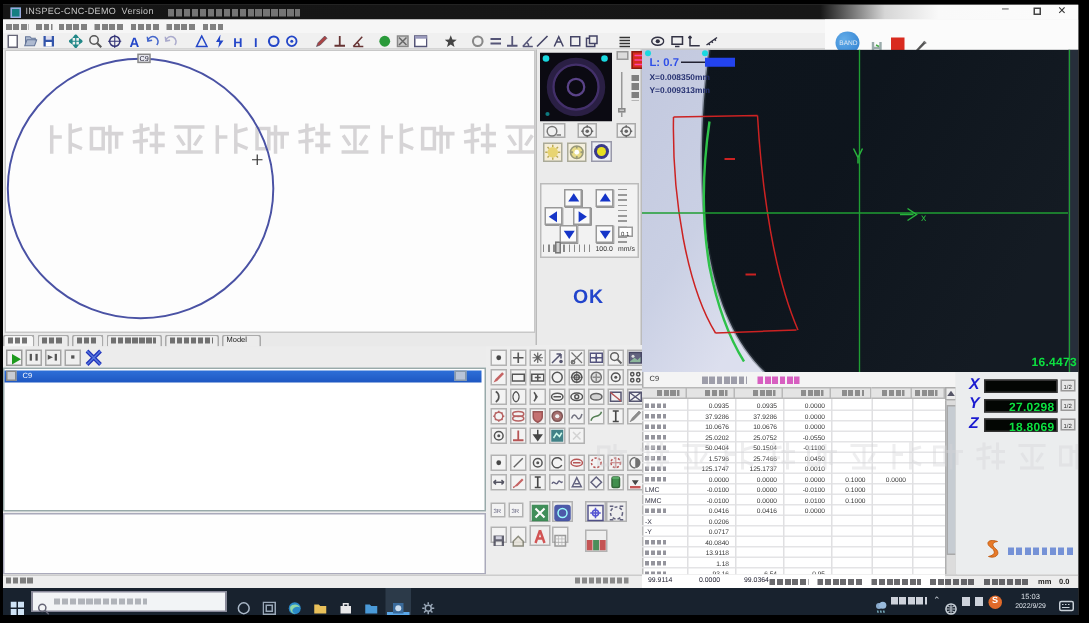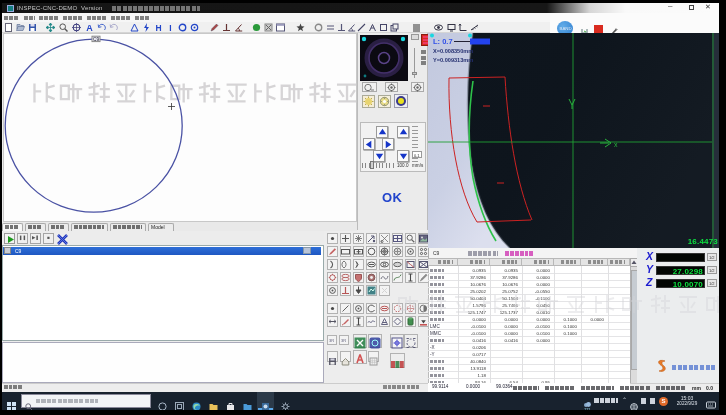--- a/index.html
+++ b/index.html
@@ -1027,21 +1027,21 @@
       <div style="position:absolute;left:1px;top:1.5px;font-size:4px;color:#333;">1/2</div>
     </div>
     <div class="t" style="left:646px;top:263.0px;font-size:10.5px;font-weight:bold;font-style:italic;color:#1b1bd0;">Y</div>
     <div style="position:absolute;left:656px;top:265.5px;width:49px;height:9px;background:#030603;border:1px solid #333;"></div>
     <div class="t" style="left:656px;top:266.5px;width:47px;text-align:right;font-size:8px;font-weight:bold;color:#0ce040;letter-spacing:0.2px;">27.0298</div>
     <div style="position:absolute;left:707px;top:265.5px;width:10px;height:8.5px;background:#e6e6e6;border:1px solid #999;">
       <div style="position:absolute;left:1px;top:1.5px;font-size:4px;color:#333;">1/2</div>
     </div>
     <div class="t" style="left:646px;top:276.0px;font-size:10.5px;font-weight:bold;font-style:italic;color:#1b1bd0;">Z</div>
     <div style="position:absolute;left:656px;top:278.5px;width:49px;height:9px;background:#030603;border:1px solid #333;"></div>
-    <div class="t" style="left:656px;top:279.5px;width:47px;text-align:right;font-size:8px;font-weight:bold;color:#0ce040;letter-spacing:0.2px;">10.0070</div>
+    <div class="t" style="left:656px;top:279.5px;width:47px;text-align:right;font-size:8px;font-weight:bold;color:#0ce040;letter-spacing:0.2px;">18.8069</div>
     <div style="position:absolute;left:707px;top:278.5px;width:10px;height:8.5px;background:#e6e6e6;border:1px solid #999;">
       <div style="position:absolute;left:1px;top:1.5px;font-size:4px;color:#333;">1/2</div>
     </div>
     <div style="position:absolute;left:655px;top:358px;width:13px;height:15px;"><svg width="13" height="15">
         <path d="M10,3 C4,1 2,4 5,6.5 C9,9 9,12 4,13 C8,14.5 12,12 9.5,8.5 C6,6 6,3.5 10,3 Z" fill="#e87a28" stroke="#c05a10" stroke-width="0.6"></path>
       </svg></div>
     <div style="position:absolute;left:672px;top:365px;width:44px;height:4.6px;background:repeating-linear-gradient(90deg,rgba(45,90,200,.62) 0,rgba(45,90,200,.62) 3.9px,transparent 3.9px,transparent 5.6px);"></div>
     <div style="position:absolute;left:2px;top:383px;width:717px;height:9px;background:#ededed;border-top:1px solid #ccc;"></div>
     <div style="position:absolute;left:4px;top:385.4px;width:18px;height:4.0px;background:repeating-linear-gradient(90deg,rgba(50,50,50,.6) 0,rgba(50,50,50,.6) 3.6px,transparent 3.6px,transparent 4.7px);"></div>
     <div style="position:absolute;left:383px;top:385.4px;width:36px;height:4.0px;background:repeating-linear-gradient(90deg,rgba(55,55,55,.55) 0,rgba(55,55,55,.55) 3.6px,transparent 3.6px,transparent 4.7px);"></div>

